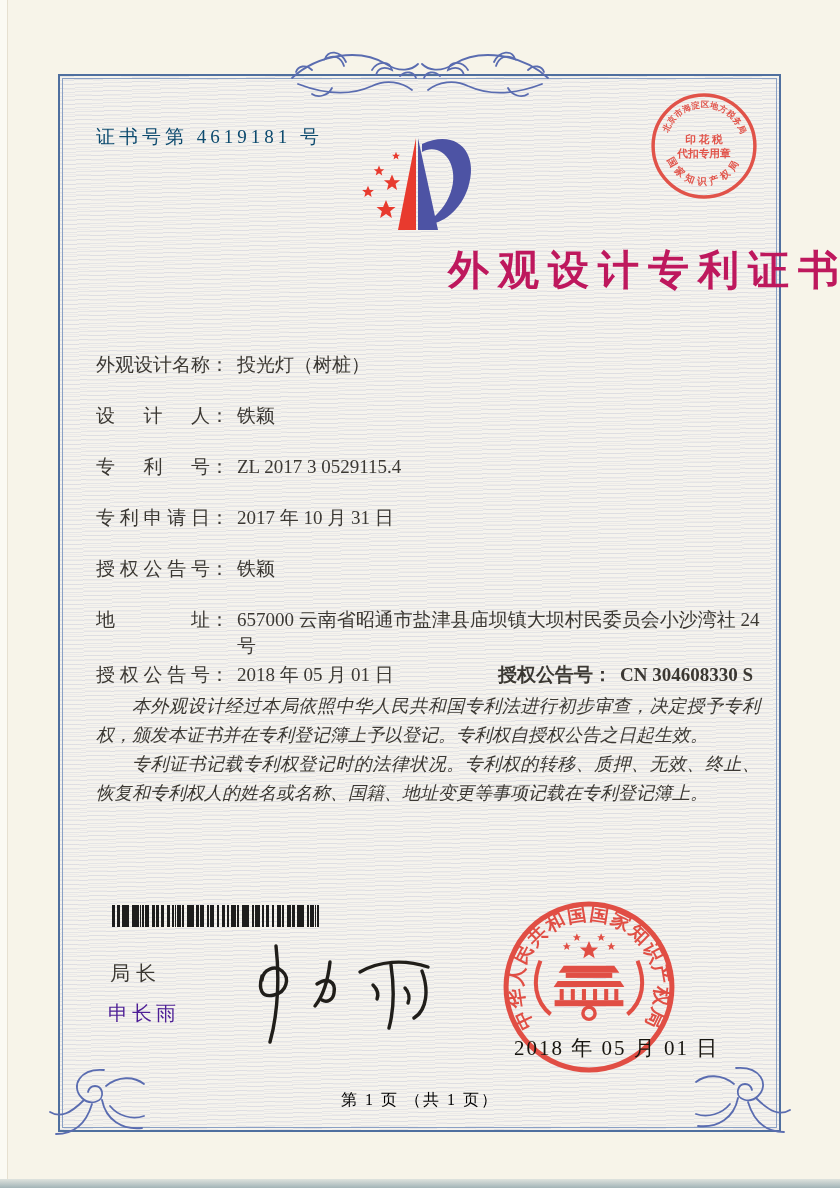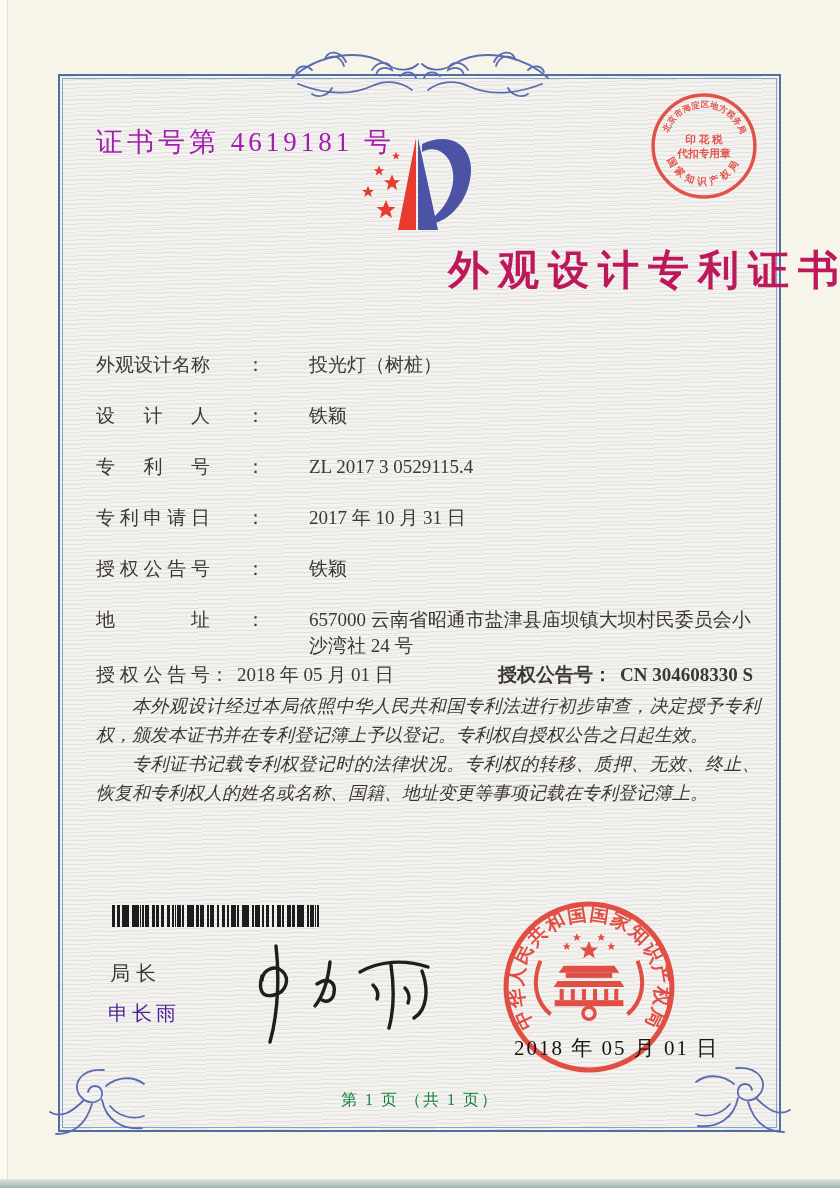--- a/index.html
+++ b/index.html
@@ -11,27 +11,27 @@
   .frame{position:absolute;left:58px;top:74px;width:719px;height:1054px;
     border:2px solid #4f6f9f;
     background:
       repeating-linear-gradient(178deg, rgba(140,152,196,0.16) 0 1px, rgba(0,0,0,0) 1px 4px),
       repeating-linear-gradient(2deg, rgba(170,160,190,0.10) 0 1px, rgba(0,0,0,0) 1px 5px),
       #f5f3ed;}
   .frame-inner{position:absolute;left:2px;top:2px;right:2px;bottom:2px;border:1px solid #8aa0c4;}
   .ornament-top{position:absolute;left:288px;top:40px;width:264px;height:70px;}
   .ornament-bl{position:absolute;left:46px;top:1066px;width:118px;height:82px;}
   .ornament-br{position:absolute;left:676px;top:1060px;width:118px;height:88px;transform:scaleX(-1);}
-  .cert-no{position:absolute;left:96px;top:124px;font-size:27px;letter-spacing:4px;color:#a21caf;}
+  .cert-no{position:absolute;left:96px;top:124px;font-size:19px;letter-spacing:4px;color:#0c4a6e;}
   .tax-stamp{position:absolute;left:648px;top:90px;width:112px;height:112px;opacity:.92;}
   .logo{position:absolute;left:352px;top:126px;width:136px;height:116px;}
   .title{position:absolute;left:8px;top:243px;width:100%;text-align:right;font-size:41px;font-weight:bold;
     letter-spacing:9px;color:#be185d;}
   .fields{position:absolute;left:96px;top:352px;width:666px;font-size:19px;color:#3b3833;}
-  .frow{display:flex;align-items:flex-start;margin-bottom:25px;line-height:26px;gap:36px;}
+  .frow{display:flex;align-items:flex-start;margin-bottom:25px;line-height:26px;}
   .frow.addr{margin-bottom:3px;}
   .flabel{display:inline-block;width:114px;text-align:justify;text-align-last:justify;flex:none;}
   .fcolon{flex:none;margin-right:8px;}
   .fvalue{max-width:528px;}
   .grant-row{display:flex;line-height:26px;}
   .grant-left{width:402px;flex:none;display:flex;}
   .grant-right{display:flex;font-weight:bold;}
   .paragraphs{position:absolute;left:96px;top:692px;width:664px;font-size:18px;line-height:29px;
     color:#3b3833;text-align:justify;font-style:italic;}
   .paragraphs p{margin:0;text-indent:2em;}
@@ -39,21 +39,21 @@
     background-image:
       repeating-linear-gradient(90deg,#1d1d1d 0 2px,rgba(0,0,0,0) 2px 5px),
       repeating-linear-gradient(90deg,#1d1d1d 0 3px,rgba(0,0,0,0) 3px 11px),
       repeating-linear-gradient(90deg,#1d1d1d 0 1px,rgba(0,0,0,0) 1px 7px);}
   .signer-title{position:absolute;left:110px;top:960px;font-size:20px;letter-spacing:6px;color:#3b3833;}
   .signer-name{position:absolute;left:108px;top:1000px;font-size:20px;letter-spacing:4px;color:#4c1d95;}
   .signature{position:absolute;left:232px;top:938px;width:216px;height:112px;}
   .seal{position:absolute;left:500px;top:898px;width:178px;height:178px;opacity:.95;}
   .seal-date{position:absolute;left:514px;top:1034px;font-size:21px;letter-spacing:2px;color:#17150f;z-index:5;}
   .footer{position:absolute;left:0;top:1090px;width:100%;text-align:center;font-size:16px;
-    letter-spacing:2px;color:#15803d;}
+    letter-spacing:2px;color:#000000;}
 </style>
 </head>
 <body>
 
 <div class="page">
 
   <div class="frame">
     <div class="frame-inner"></div>
   </div>
 

